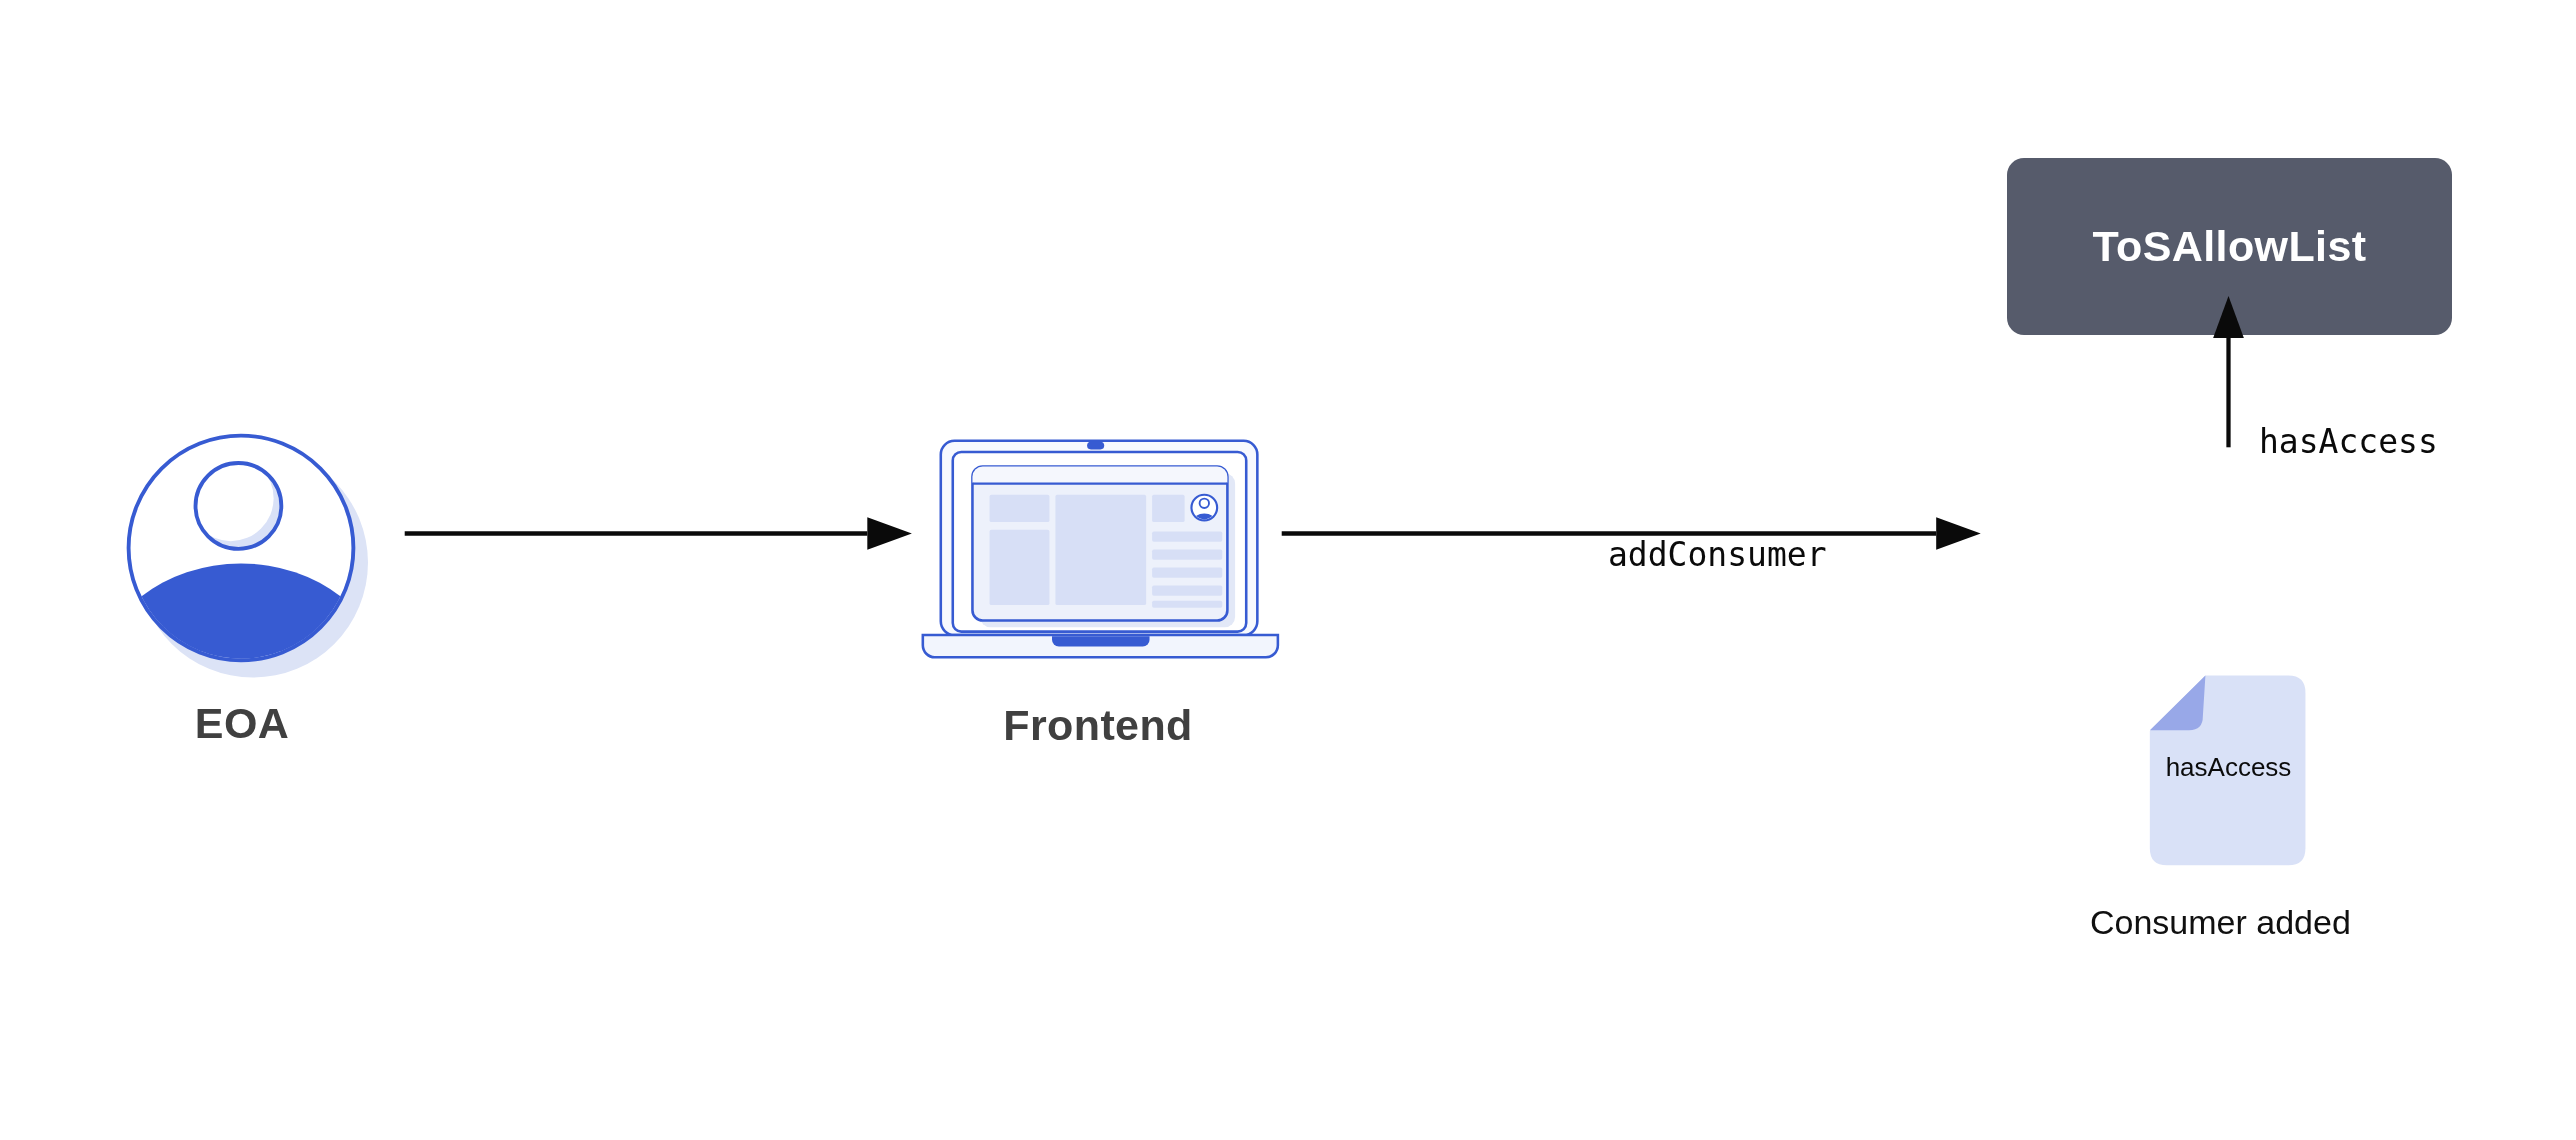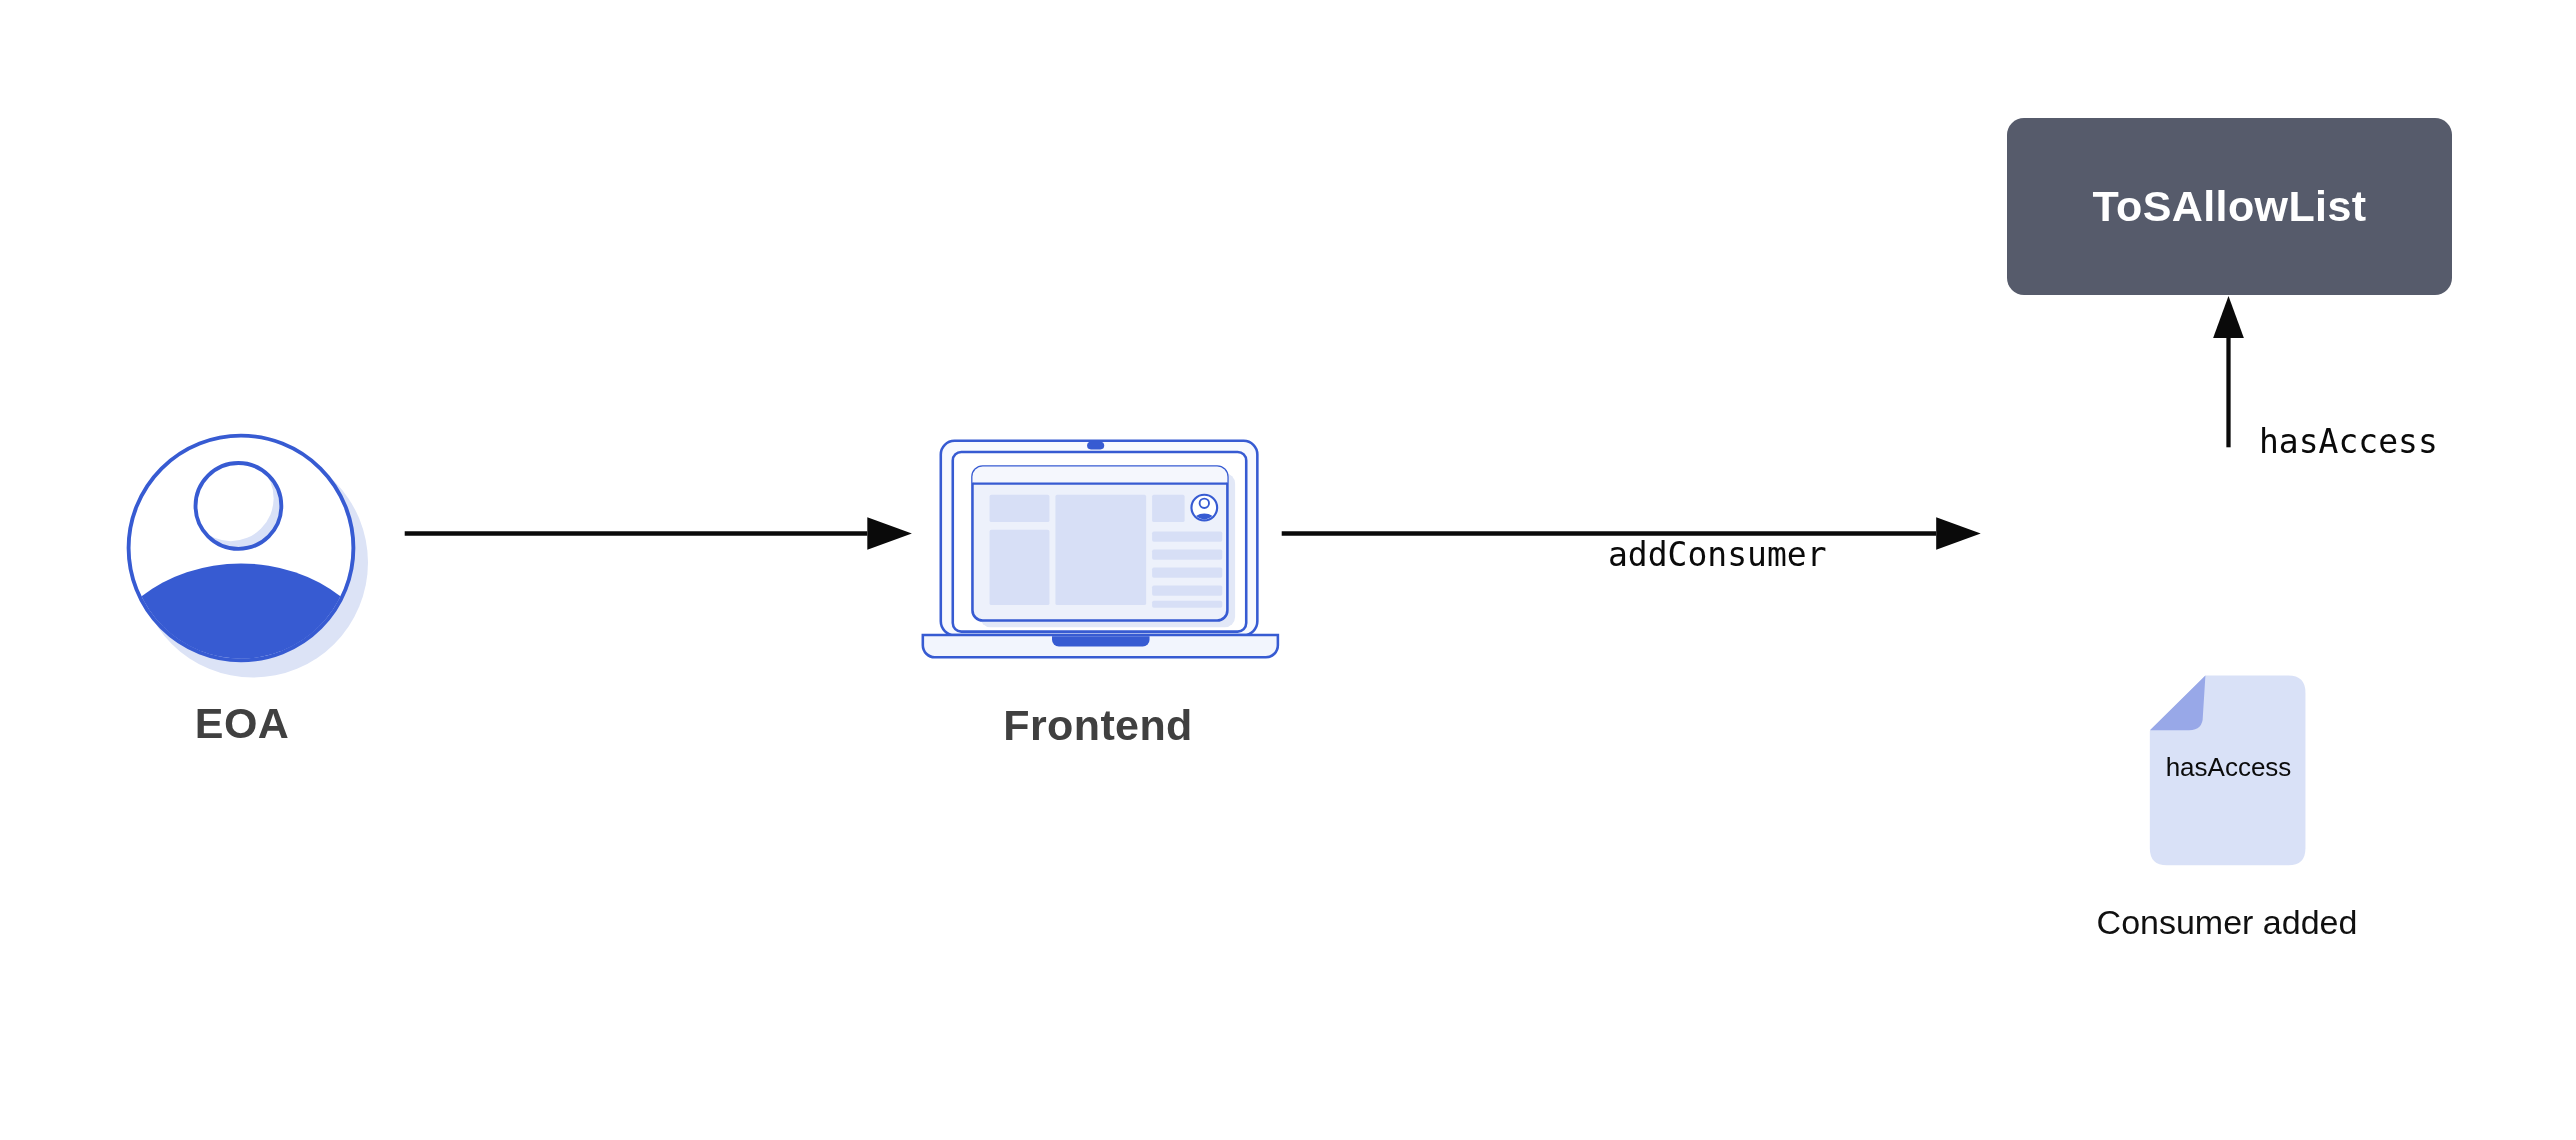--- a/index.html
+++ b/index.html
@@ -26,32 +26,31 @@
     font-size:33px;
     color:#0A0A0A;
     white-space:nowrap;
     margin-top:48px;
   }
   .contract-box{
     position:absolute;
     width:445px;height:177px;
     background:#565B6B;
     border-radius:17px;
-    display:flex;align-items:center;justify-content:center;
+    display:flex;align-items:center;justify-content:center;margin-top:40px;
   }
   .contract-box .box-label{
     color:#ffffff;
     font-weight:700;
     font-size:43px;
     letter-spacing:0.4px;
   }
   .caption{
     position:absolute;
     width:274px;
-    text-align:center;
     font-size:34px;
     color:#101010;
   }
   .doc-label-pos{
     position:absolute;
     left:2143px;top:752px;width:171px;
     text-align:center;
     font-size:26px;color:#0b0b0b;
   }
 </style>

